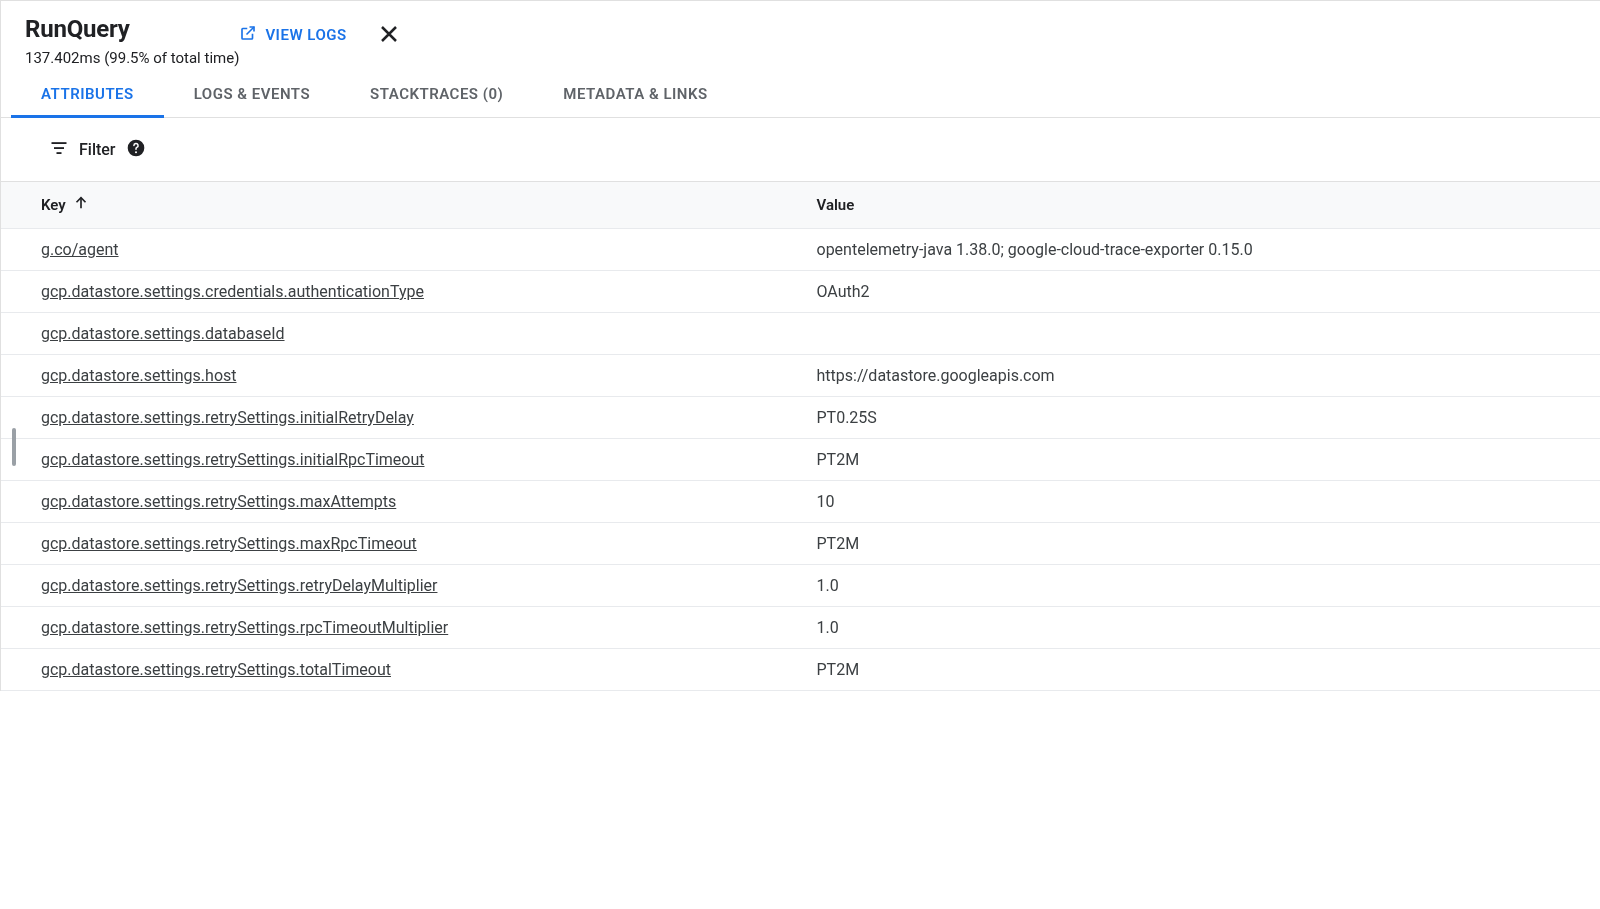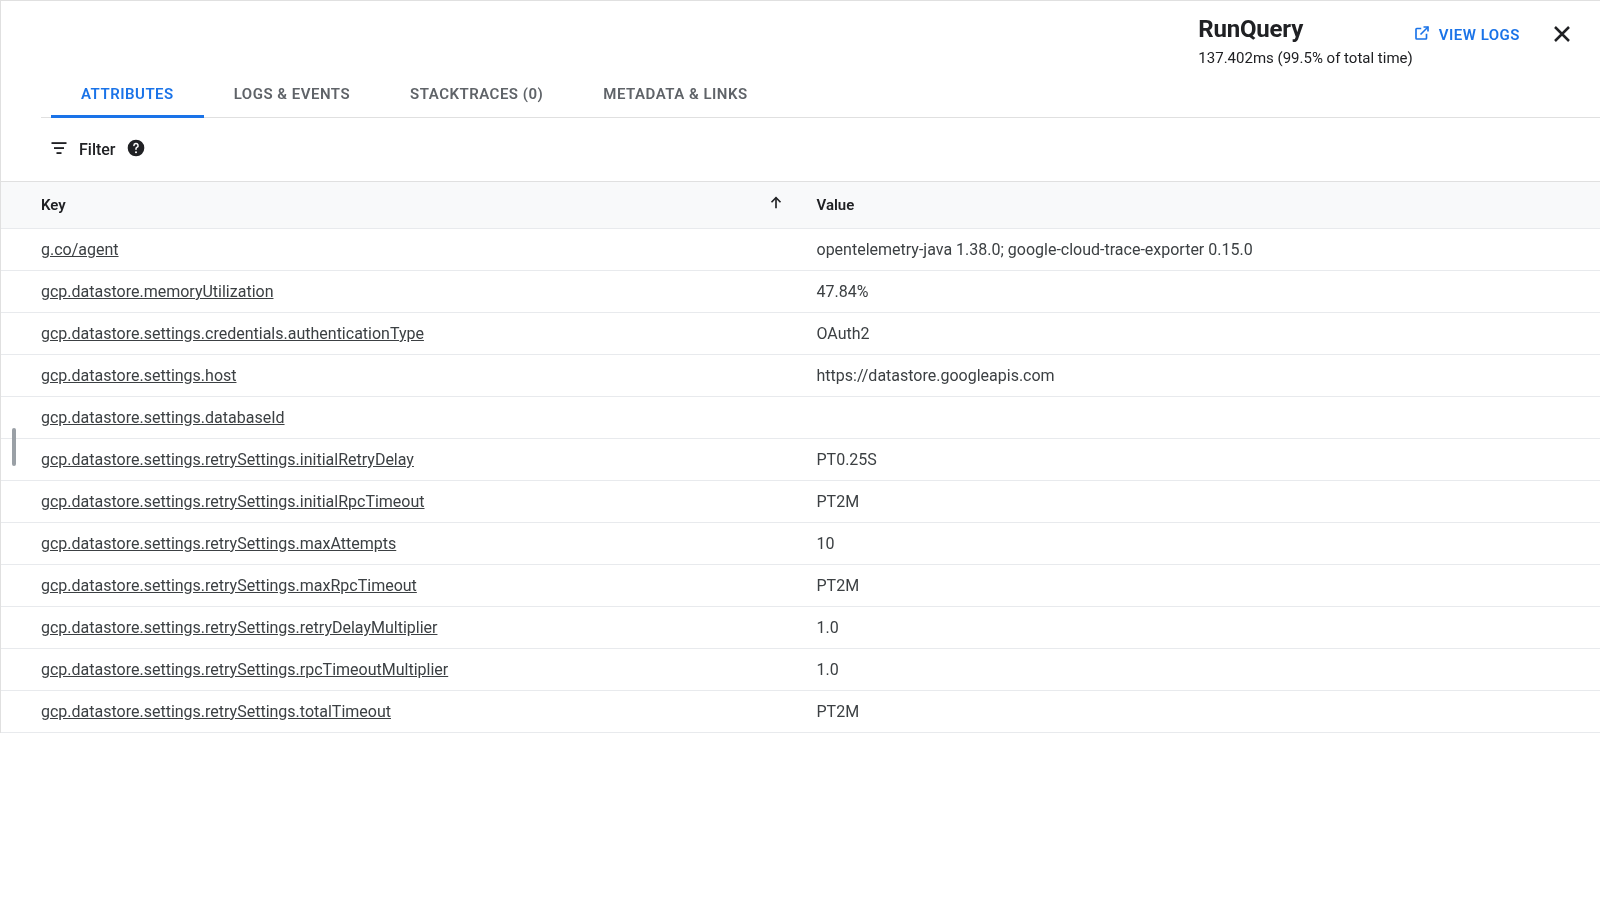--- a/index.html
+++ b/index.html
@@ -13,21 +13,21 @@
       color: #202124;
       font-size: 14px;
     }
     .container {
       width: 100%;
       border-top: 1px solid #e0e0e0;
       border-left: 1px solid #e0e0e0;
     }
     .header {
       display: flex;
-      justify-content: flex-end;
+      justify-content: flex-start;
       align-items: flex-start;
       padding: 14px 24px 0 24px;
     }
     .header-left {
       display: flex;
       flex-direction: column;
       gap: 6px;
     }
     .title {
       font-size: 24px;
@@ -71,21 +71,20 @@
     }
     .close-btn svg {
       width: 24px;
       height: 24px;
     }
     .tabs {
       display: flex;
       gap: 60px;
       padding: 18px 24px 0 40px;
       border-bottom: 1px solid #e0e0e0;
-      margin-left: 40px;
     }
     .tab {
       font-size: 15px;
       font-weight: 600;
       letter-spacing: 0.5px;
       color: #5f6368;
       padding-bottom: 14px;
       cursor: pointer;
       position: relative;
     }
@@ -160,21 +159,20 @@
       border-bottom: 1px solid #e8eaed;
     }
     .th-key {
       padding-left: 40px !important;
     }
     .th-key-content {
       display: flex;
       align-items: center;
       gap: 6px;
       cursor: pointer;
-      justify-content: space-between;
     }
     .sort-icon svg {
       width: 18px;
       height: 18px;
     }
     .table td {
       font-size: 16px;
       color: #3c4043;
       padding: 11px 16px;
       border-bottom: 1px solid #e8eaed;
@@ -281,36 +279,32 @@
             <span>Value</span>
           </th>
         </tr>
       </thead>
       <tbody>
           <tr>
             <td class="td-key">g.co/agent</td>
             <td class="td-value">opentelemetry-java 1.38.0; google-cloud-trace-exporter 0.15.0</td>
           </tr>
           <tr>
-            <td class="td-key">gcp.datastore.memoryUtilization</td>
-            <td class="td-value">47.84%</td>
-          </tr>
-          <tr>
             <td class="td-key">gcp.datastore.settings.credentials.authenticationType</td>
             <td class="td-value">OAuth2</td>
           </tr>
           <tr>
+            <td class="td-key">gcp.datastore.settings.databaseId</td>
+            <td class="td-value"></td>
+          </tr>
+          <tr>
             <td class="td-key">gcp.datastore.settings.host</td>
             <td class="td-value">https://datastore.googleapis.com</td>
           </tr>
           <tr>
-            <td class="td-key">gcp.datastore.settings.databaseId</td>
-            <td class="td-value"></td>
-          </tr>
-          <tr>
             <td class="td-key">gcp.datastore.settings.retrySettings.initialRetryDelay</td>
             <td class="td-value">PT0.25S</td>
           </tr>
           <tr>
             <td class="td-key">gcp.datastore.settings.retrySettings.initialRpcTimeout</td>
             <td class="td-value">PT2M</td>
           </tr>
           <tr>
             <td class="td-key">gcp.datastore.settings.retrySettings.maxAttempts</td>
             <td class="td-value">10</td>

